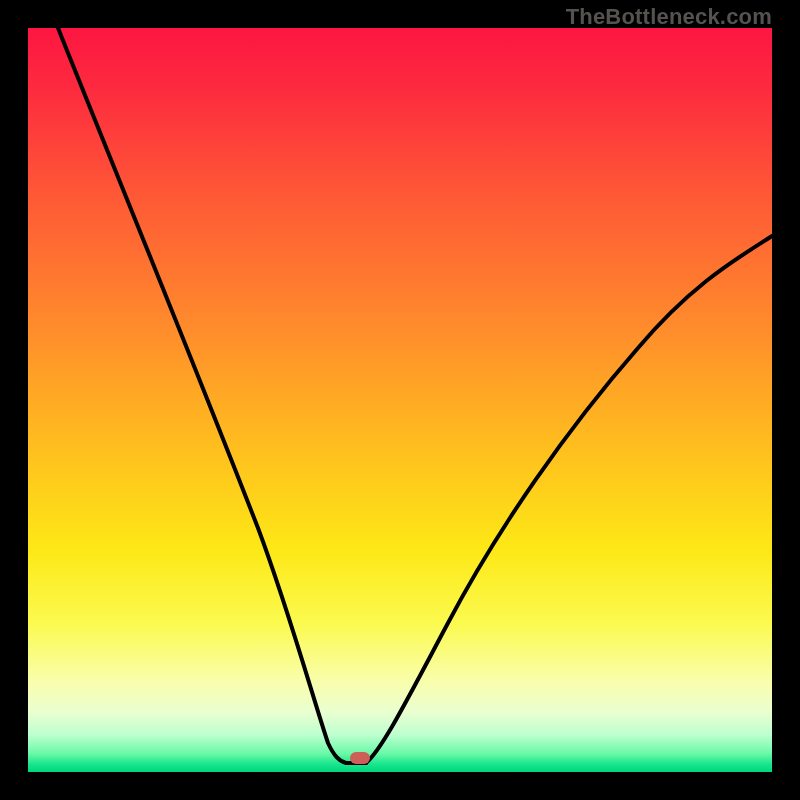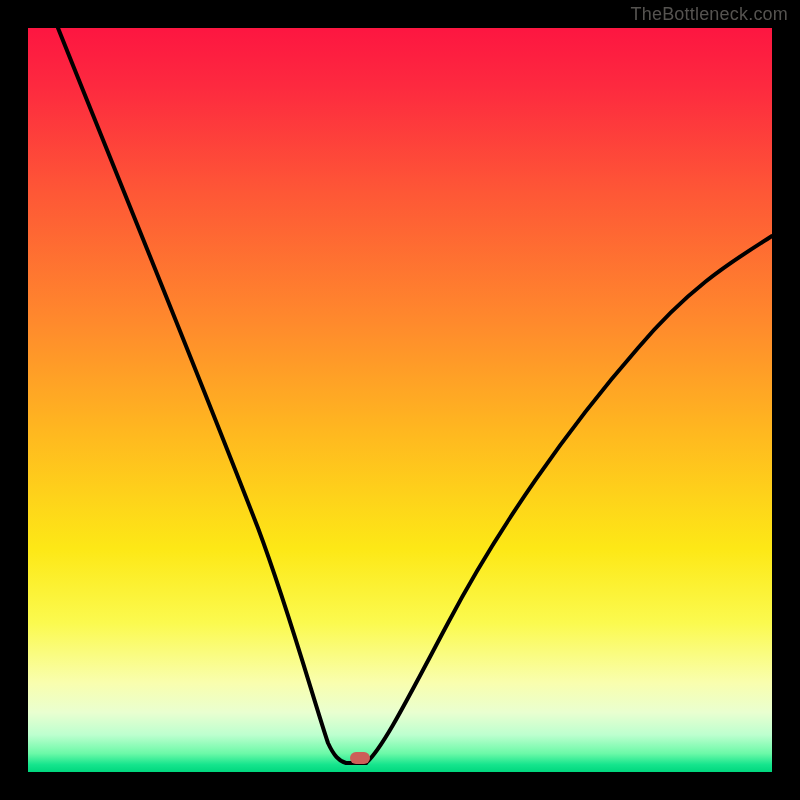--- a/index.html
+++ b/index.html
@@ -15,24 +15,24 @@
     position: absolute;
     left: 0;
     top: 0;
     width: 800px;
     height: 800px;
     background: #000;
   }
   .watermark {
     position: absolute;
     top: 4px;
-    right: 12px;
+    right: 28px;
     color: #555350;
-    font-size: 18px;
-    font-weight: 400;
+    font-size: 22px;
+    font-weight: 700;
     letter-spacing: 0.2px;
     user-select: none;
   }
   .plot-area {
     position: absolute;
     left: 28px;
     top: 28px;
     width: 744px;
     height: 744px;
     

